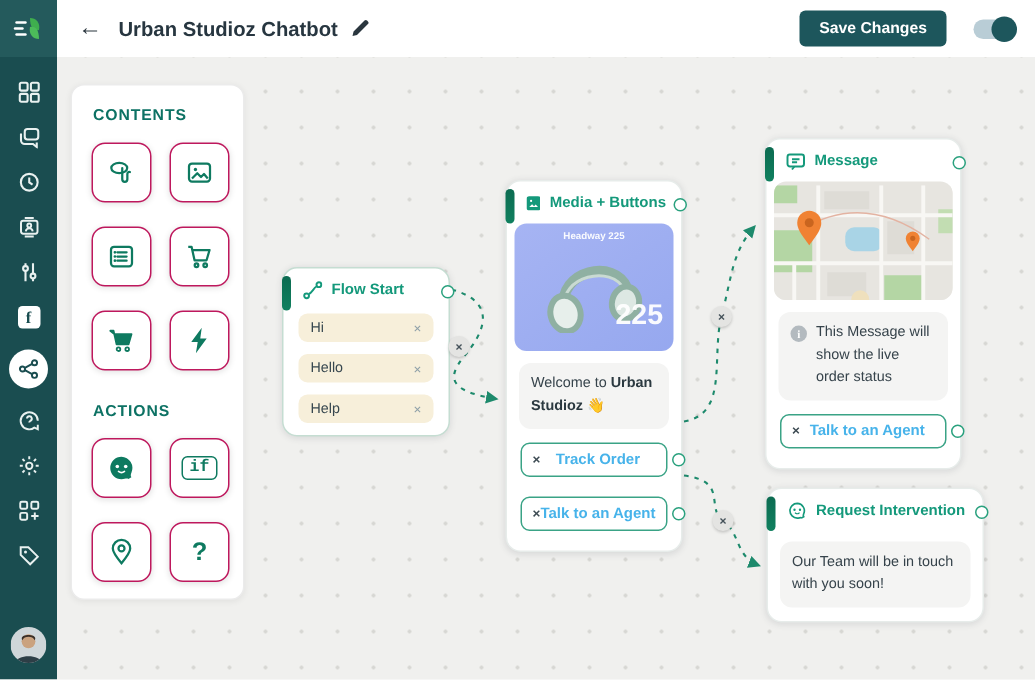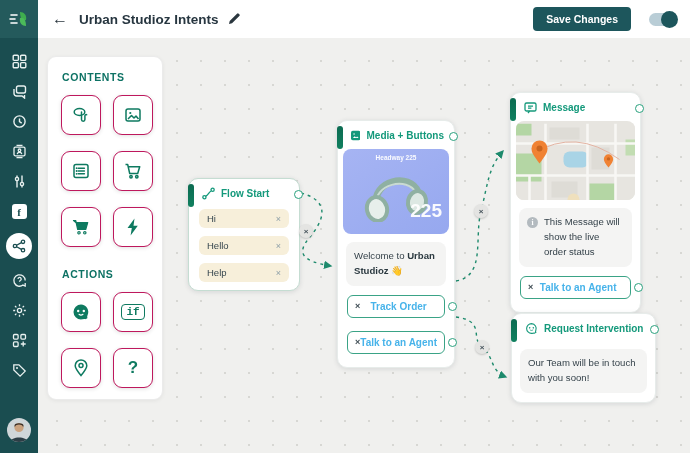--- a/index.html
+++ b/index.html
@@ -79,21 +79,21 @@
             margin:0 9px 13px;padding:5px 7px;position:relative;background:#fff;cursor:pointer;}
   .node-btn .x{color:#3c4a52;font-size:9px;font-weight:700;cursor:pointer;}
   .node-btn .lbl{flex:1;text-align:center;font-size:10px;font-weight:700;color:#47b3ea;}
   .node-btn .port{right:-13px;top:50%;margin-top:-4.5px;}
 
   #node-flow-start{left:150px;top:140px;width:112px;border-color:#c5ddd2;}
   #node-flow-start .node-head{padding-bottom:9px;}
   #node-media{left:299px;top:82px;width:118px;}
   #node-message{left:472px;top:54px;width:131px;}
   #node-message .media-img{height:79px;background:#e7e5e0;}
-  #node-request{left:473px;top:275px;width:145px;}
+  #node-request{left:473px;top:287px;width:145px;}
 
   
   .wires{position:absolute;left:0;top:0;z-index:1;pointer-events:none;}
   .wire{fill:none;stroke:#1d8a6c;stroke-width:1.4;stroke-dasharray:3 4;}
   .wire-x{position:absolute;width:14px;height:14px;border-radius:50%;background:#e4e4e2;
           box-shadow:0 1px 2px rgba(0,0,0,.18);color:#45525a;font-size:8px;font-weight:700;
           display:flex;align-items:center;justify-content:center;z-index:3;cursor:pointer;}
   #wx1{left:261px;top:186px;} #wx2{left:436px;top:166px;} #wx3{left:437px;top:302px;}
 </style>
 </head>
@@ -191,21 +191,21 @@
       <rect width="24" height="24" fill="#cfd6d9"></rect>
       <circle cx="12" cy="9.5" r="4.6" fill="#caa27f"></circle>
       <path d="M7.5 7.5c0-3 9-3 9 0 0 1-.4 1.4-.4 1.4C15 5.8 9 5.8 7.9 8.9c0 0-.4-.4-.4-1.4z" fill="#3a2f28"></path>
       <path d="M3 24c1-6 17-6 18 0z" fill="#2d3e46"></path>
     </svg>
   </div>
 </div>
 
 <div class="topbar">
   <span class="back">←</span>
-  <span class="title">Urban Studioz Intents</span>
+  <span class="title">Urban Studioz Chatbot</span>
   <span class="pencil">
     <svg width="12" height="12" viewBox="0 0 12 12">
         <path d="M1 11l.7-3L9 .7a1.2 1.2 0 0 1 1.7 0l.6.6a1.2 1.2 0 0 1 0 1.7L4 10.3z" fill="#2a363e"></path>
       </svg>
   </span>
   <div class="top-right">
     <div class="btn-save">Save Changes</div>
     <div class="toggle">
         <div class="knob"></div>
       </div>

